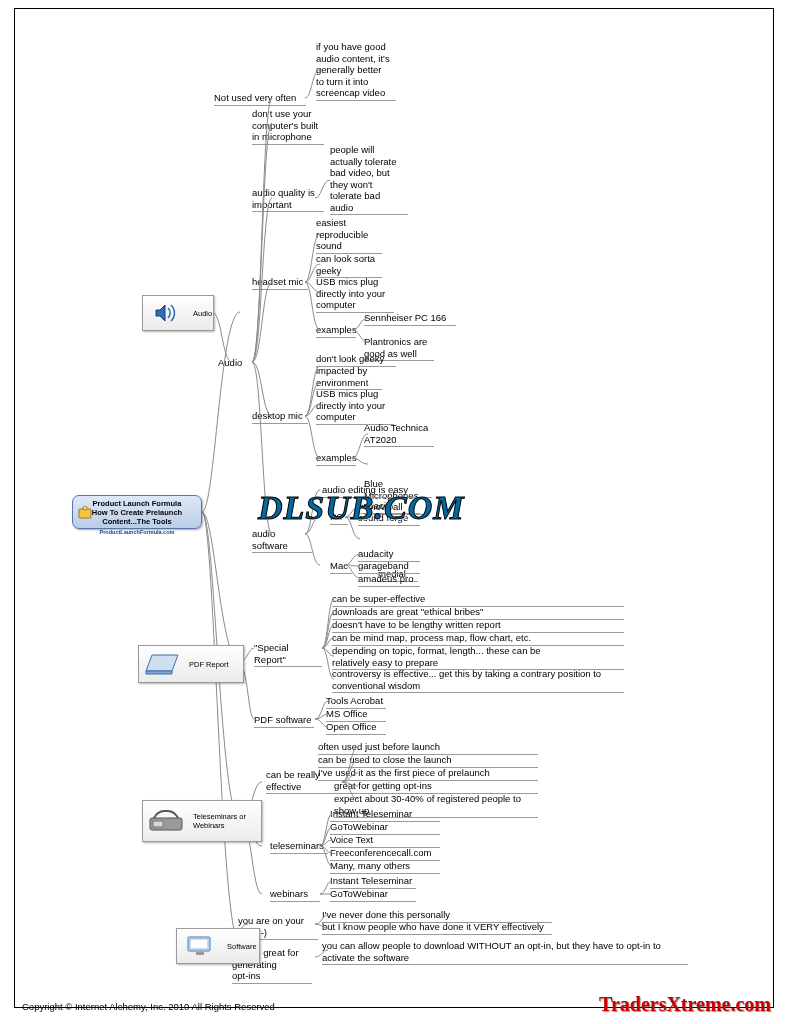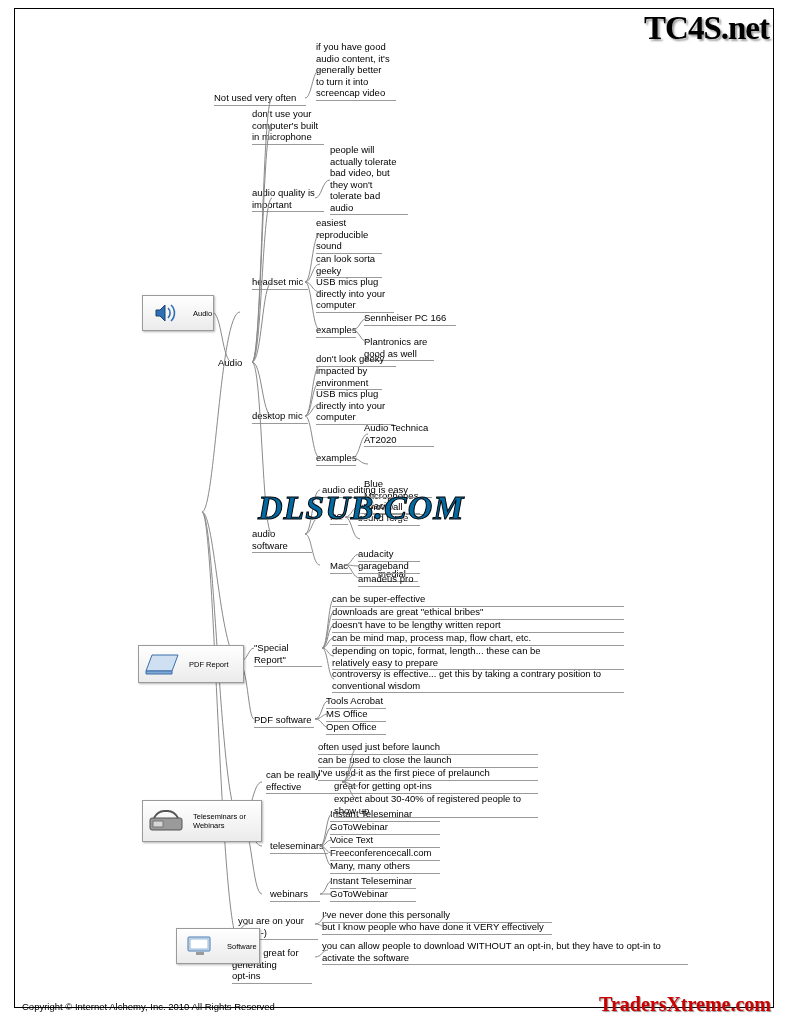--- a/index.html
+++ b/index.html
@@ -247,20 +247,32 @@
       <path d="M320,894 C 326,894 326,894 332,894"></path>
 
       <path d="M228,944 C 238,944 238,924 248,924"></path>
       <path d="M228,944 C 238,944 238,957 248,957"></path>
       <path d="M315,924 C 322,924 322,915 328,915"></path>
       <path d="M315,924 C 322,924 322,928 328,928"></path>
       <path d="M315,957 C 322,957 322,950 328,950"></path>
     </g>
   </svg>
 
+  <div class="central">
+    <div class="cicon">
+      <svg width="14" height="14" viewBox="0 0 14 14">
+        <rect x="1" y="3" width="12" height="9" rx="1" fill="#f5c242" stroke="#9a7a1a"></rect>
+        <circle cx="7" cy="2" r="2" fill="#ffe9a0" stroke="#9a7a1a"></circle>
+      </svg>
+    </div>
+    <div>Product Launch Formula</div>
+    <div>How To Create Prelaunch</div>
+    <div>Content...The Tools</div>
+    <div class="sub">ProductLaunchFormula.com</div>
+  </div>
 
   <div class="branch" style="left:142px; top:295px; width:70px; height:34px;">
     <div class="bimg">
       <svg width="26" height="22" viewBox="0 0 26 22">
         <path d="M3 8 h4 l5 -5 v16 l-5 -5 h-4 z" fill="#2f6fb5" stroke="#16406f"></path>
         <path d="M15 6 a7 7 0 0 1 0 10" stroke="#2f6fb5" fill="none" stroke-width="1.6"></path>
         <path d="M18 3 a11 11 0 0 1 0 16" stroke="#2f6fb5" fill="none" stroke-width="1.6"></path>
       </svg>
     </div>
     <div class="blabel">Audio</div>
@@ -393,17 +405,16 @@
   <div class="node u" style="left:232px; top:915px; width:80px;padding-left:6px;">you are on your
 own  :-)</div>
   <div class="node u" style="left:322px; top:909px; width:230px;">I've never done this personally</div>
   <div class="node u" style="left:322px; top:921px; width:230px;">but I know people who have done it VERY effectively</div>
   <div class="node u" style="left:232px; top:947px; width:80px;">can be great for
 generating
 opt-ins</div>
   <div class="node u" style="left:322px; top:940px; width:366px;">you can allow people to download WITHOUT an opt-in, but they have to opt-in to
 activate the software</div>
 
-  <div class="wm-tc4s">TC4S.net</div>
   <div class="wm-dlsub">DLSUB.COM</div>
   <div class="wm-traders">TradersXtreme.com</div>
   <div class="copyright">Copyright ©  Internet Alchemy, Inc.  2010 All Rights Reserved</div>
 </div>
 
 </body></html>

